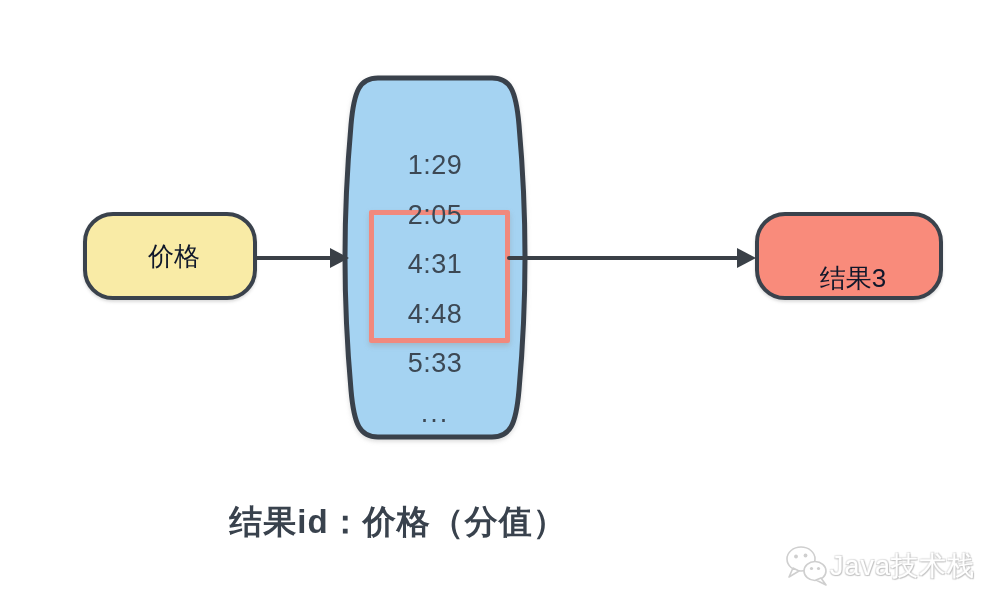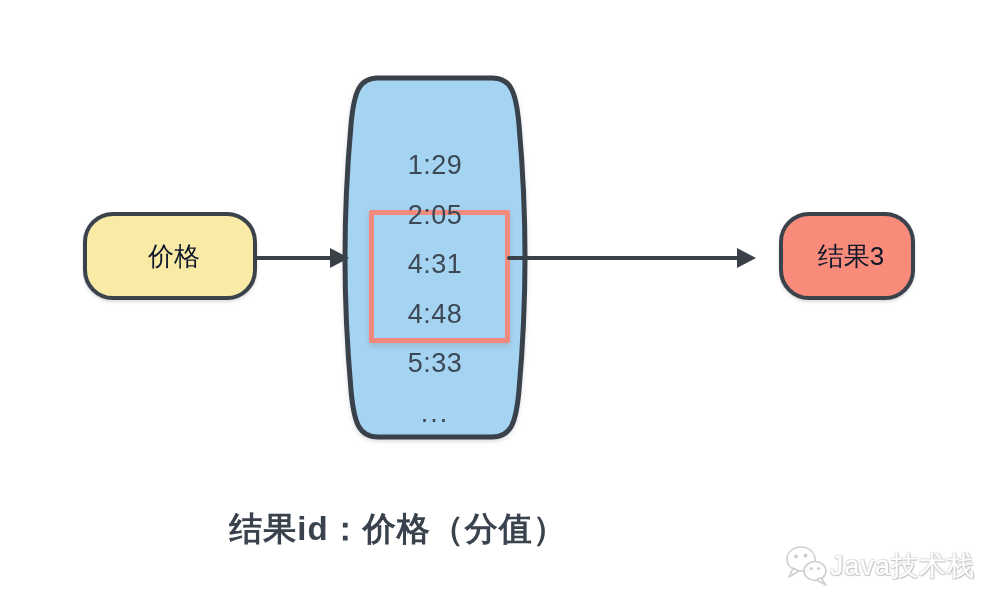--- a/index.html
+++ b/index.html
@@ -22,21 +22,21 @@
     border: 4px solid #3A424C;
     border-radius: 30px;
     font-size: 26px;
     color: #0f172a;
     box-shadow: 0 2px 3px rgba(140,140,140,0.30);
     box-sizing: border-box;
     z-index: 2;
     padding-left: 8px;
   }
   .node-input  { left: 83px;  top: 212px; width: 174px; height: 88px; background: #F9EBA6; }
-  .node-output { left: 779px; top: 212px; width: 136px; height: 88px; background: #F98B7B; }
+  .node-output { left: 755px; top: 212px; width: 188px; height: 88px; background: #F98B7B; align-items: flex-end; }
 
   
   .barrel-svg {
     position: absolute;
     left: 340px;
     top: 70px;
     z-index: 1;
     filter: drop-shadow(0 2px 2px rgba(140,140,140,0.30));
   }
 
@@ -84,21 +84,20 @@
     position: absolute;
     left: 0;
     top: 500px;
     width: 796px;
     text-align: center;
     font-size: 33px;
     font-weight: bold;
     color: #39424D;
     letter-spacing: 1px;
     z-index: 2;
-    margin-top: 7px;
   }
 
   
   .watermark {
     position: absolute;
     left: 784px;
     top: 544px;
     display: flex;
     align-items: center;
     z-index: 2;

